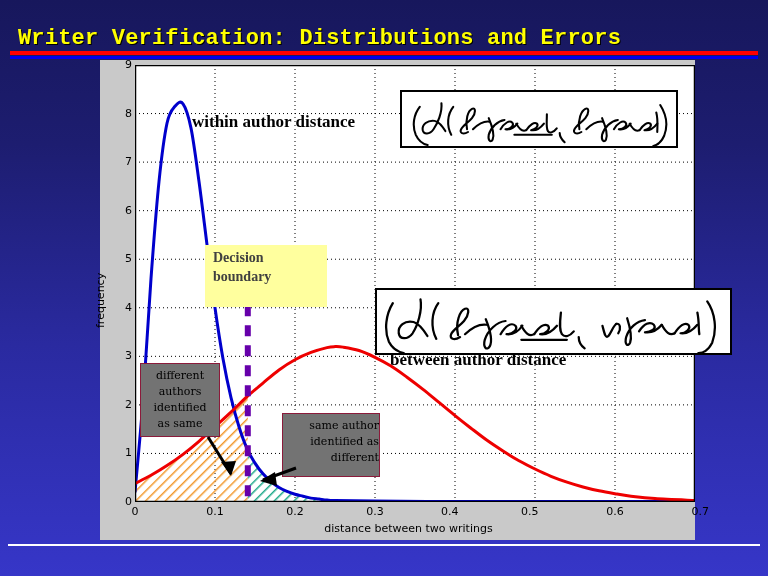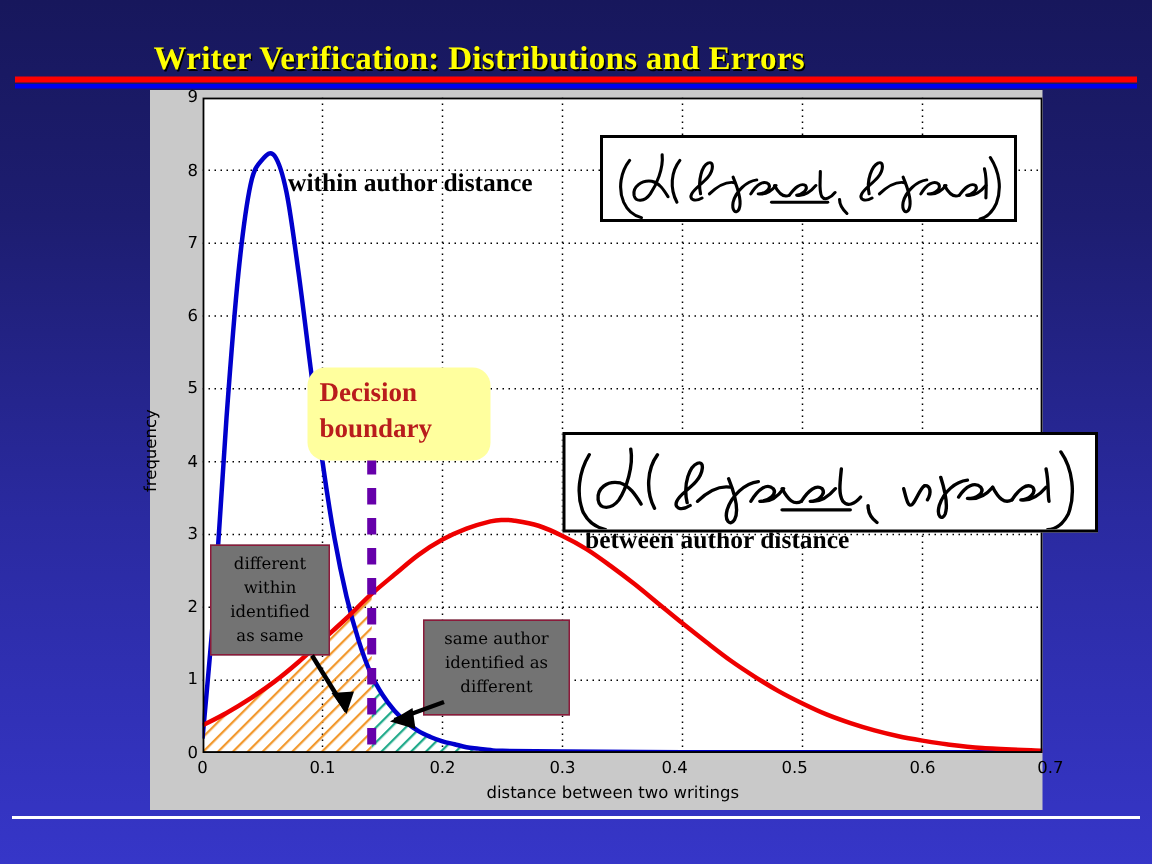--- a/index.html
+++ b/index.html
@@ -7,21 +7,21 @@
     width:768px;height:576px;overflow:hidden;
     font-family:"Liberation Serif",serif;
     background:linear-gradient(to bottom,#17175c 0%,#1d1d70 25%,#2a2aa0 60%,#3636c8 100%);
     position:relative;
   }
   #slide{position:absolute;inset:0;}
 
   
   .title{
     position:absolute;left:0;top:26px;width:639px;text-align:center;
-    font-family:Liberation Serif, serif;font-weight:bold;font-size:22px;
+    font-family:Liberation Mono, monospace;font-weight:bold;font-size:22px;
     color:#ffff00;letter-spacing:.2px;
     text-shadow:1px 1px 0 #000;
   }
   .rule-red{position:absolute;left:10px;top:51px;width:748px;height:4px;background:#ff0000;}
   .rule-blue{position:absolute;left:10px;top:56px;width:748px;height:3px;background:#0000ee;}
   .rule-white{position:absolute;left:8px;top:544px;width:752px;height:2px;background:#ffffff;}
 
   
   .figure{
     position:absolute;left:100px;top:60px;width:595px;height:480px;
@@ -50,33 +50,33 @@
   
   .anno-serif{
     position:absolute;font-family:"Liberation Serif",serif;font-weight:bold;
     font-size:17px;color:#000;white-space:nowrap;
   }
   .within{left:192px;top:112px;}
   .between{left:390px;top:350px;}
 
   .decision{
     position:absolute;left:205px;top:245px;width:122px;height:62px;
-    background:#ffff9e;color:#b91c1c;
-    font-family:"Liberation Serif",serif;font-weight:bold;font-size:18px;
-    line-height:1.35;padding:4px 0 0 8px;box-sizing:border-box;border-radius:12px;
+    background:#ffff9e;color:#404040;
+    font-family:"Liberation Serif",serif;font-weight:bold;font-size:14px;
+    line-height:1.35;padding:4px 0 0 8px;box-sizing:border-box;
   }
 
   .callout{
     position:absolute;background:#737373;border:1px solid #8b1a3a;
     font-family:"DejaVu Serif",serif;font-size:11px;color:#000;
     text-align:center;line-height:1.45;box-sizing:border-box;
     padding-top:4px;
   }
   .callout-left{left:140px;top:363px;width:80px;height:74px;}
-  .callout-right{left:282px;top:413px;width:98px;height:64px;}
+  .callout-right{left:282px;top:413px;width:98px;height:64px;text-align:right;}
 
   .hwbox{
     position:absolute;background:#ffffff;border:2px solid #000;
     box-sizing:border-box;overflow:hidden;
   }
   .hw1{left:400px;top:90px;width:278px;height:58px;}
   .hw2{left:375px;top:288px;width:357px;height:67px;}
   .hwbox svg{display:block;width:100%;height:100%;}
 </style>
 </head>
@@ -161,21 +161,21 @@
   <div class="anno-serif between">between author distance</div>
   <div class="anno-serif within">within author distance</div>
 
   <div class="decision">
     <div>Decision</div>
     <div>boundary</div>
   </div>
 
   <div class="callout callout-left">
     <div>different</div>
-    <div>within</div>
+    <div>authors</div>
     <div>identified</div>
     <div>as same</div>
   </div>
 
   <div class="callout callout-right">
     <div>same author</div>
     <div>identified as</div>
     <div>different</div>
   </div>
 

